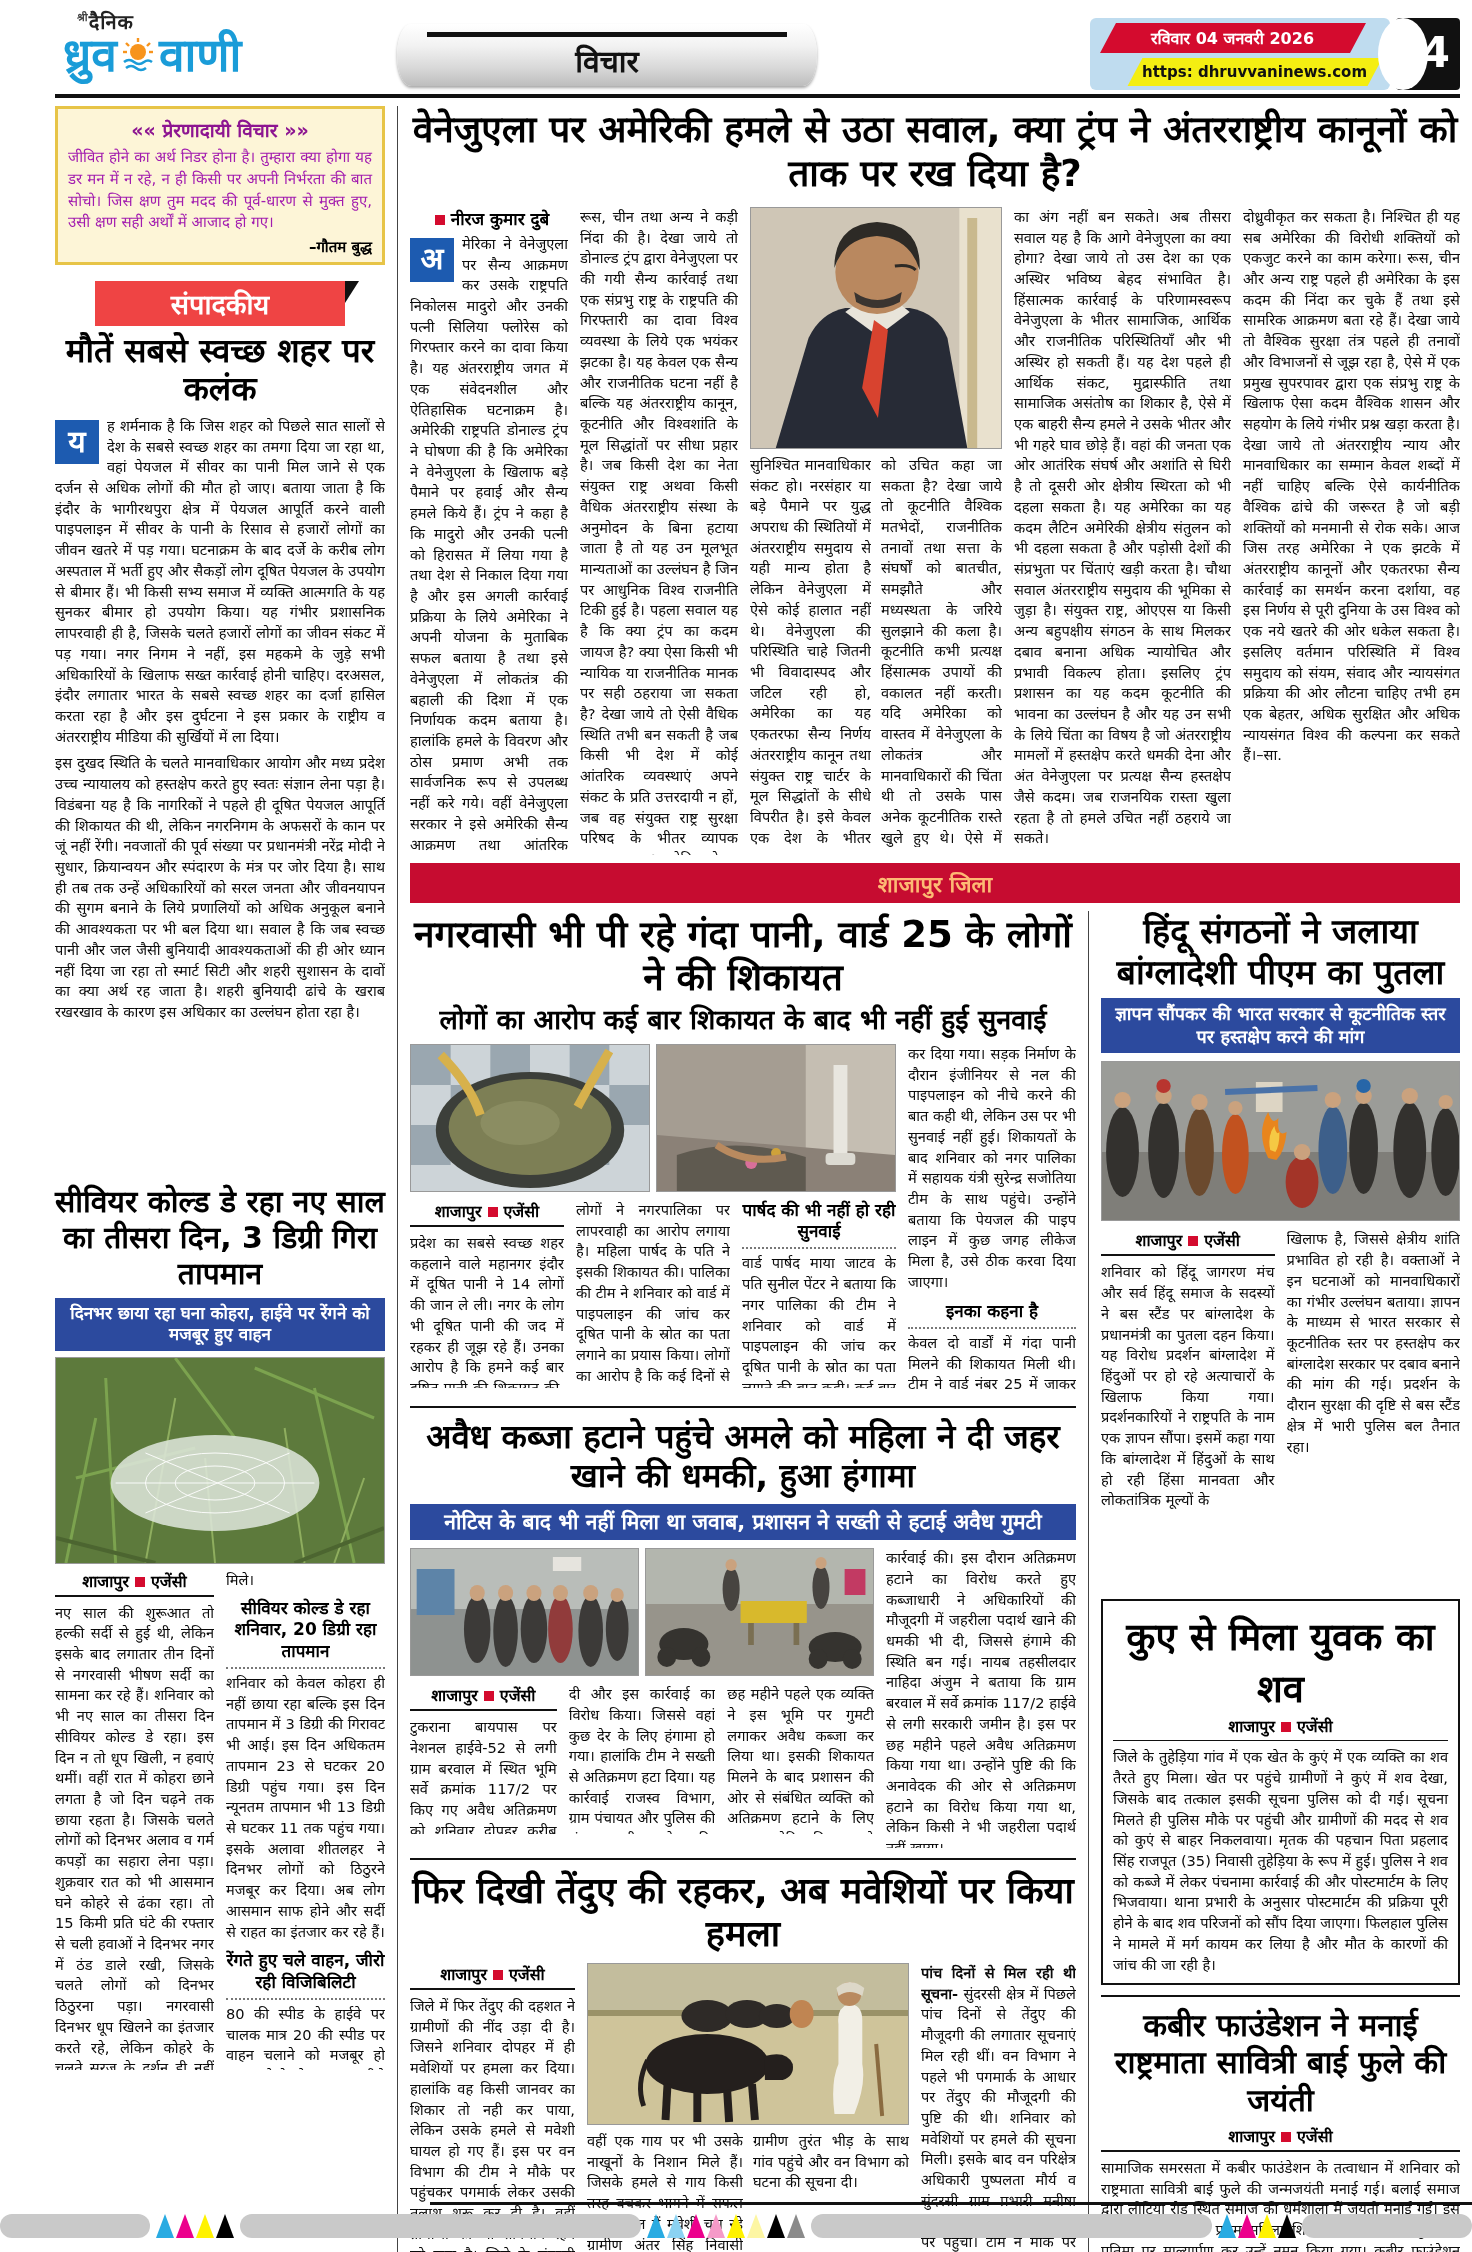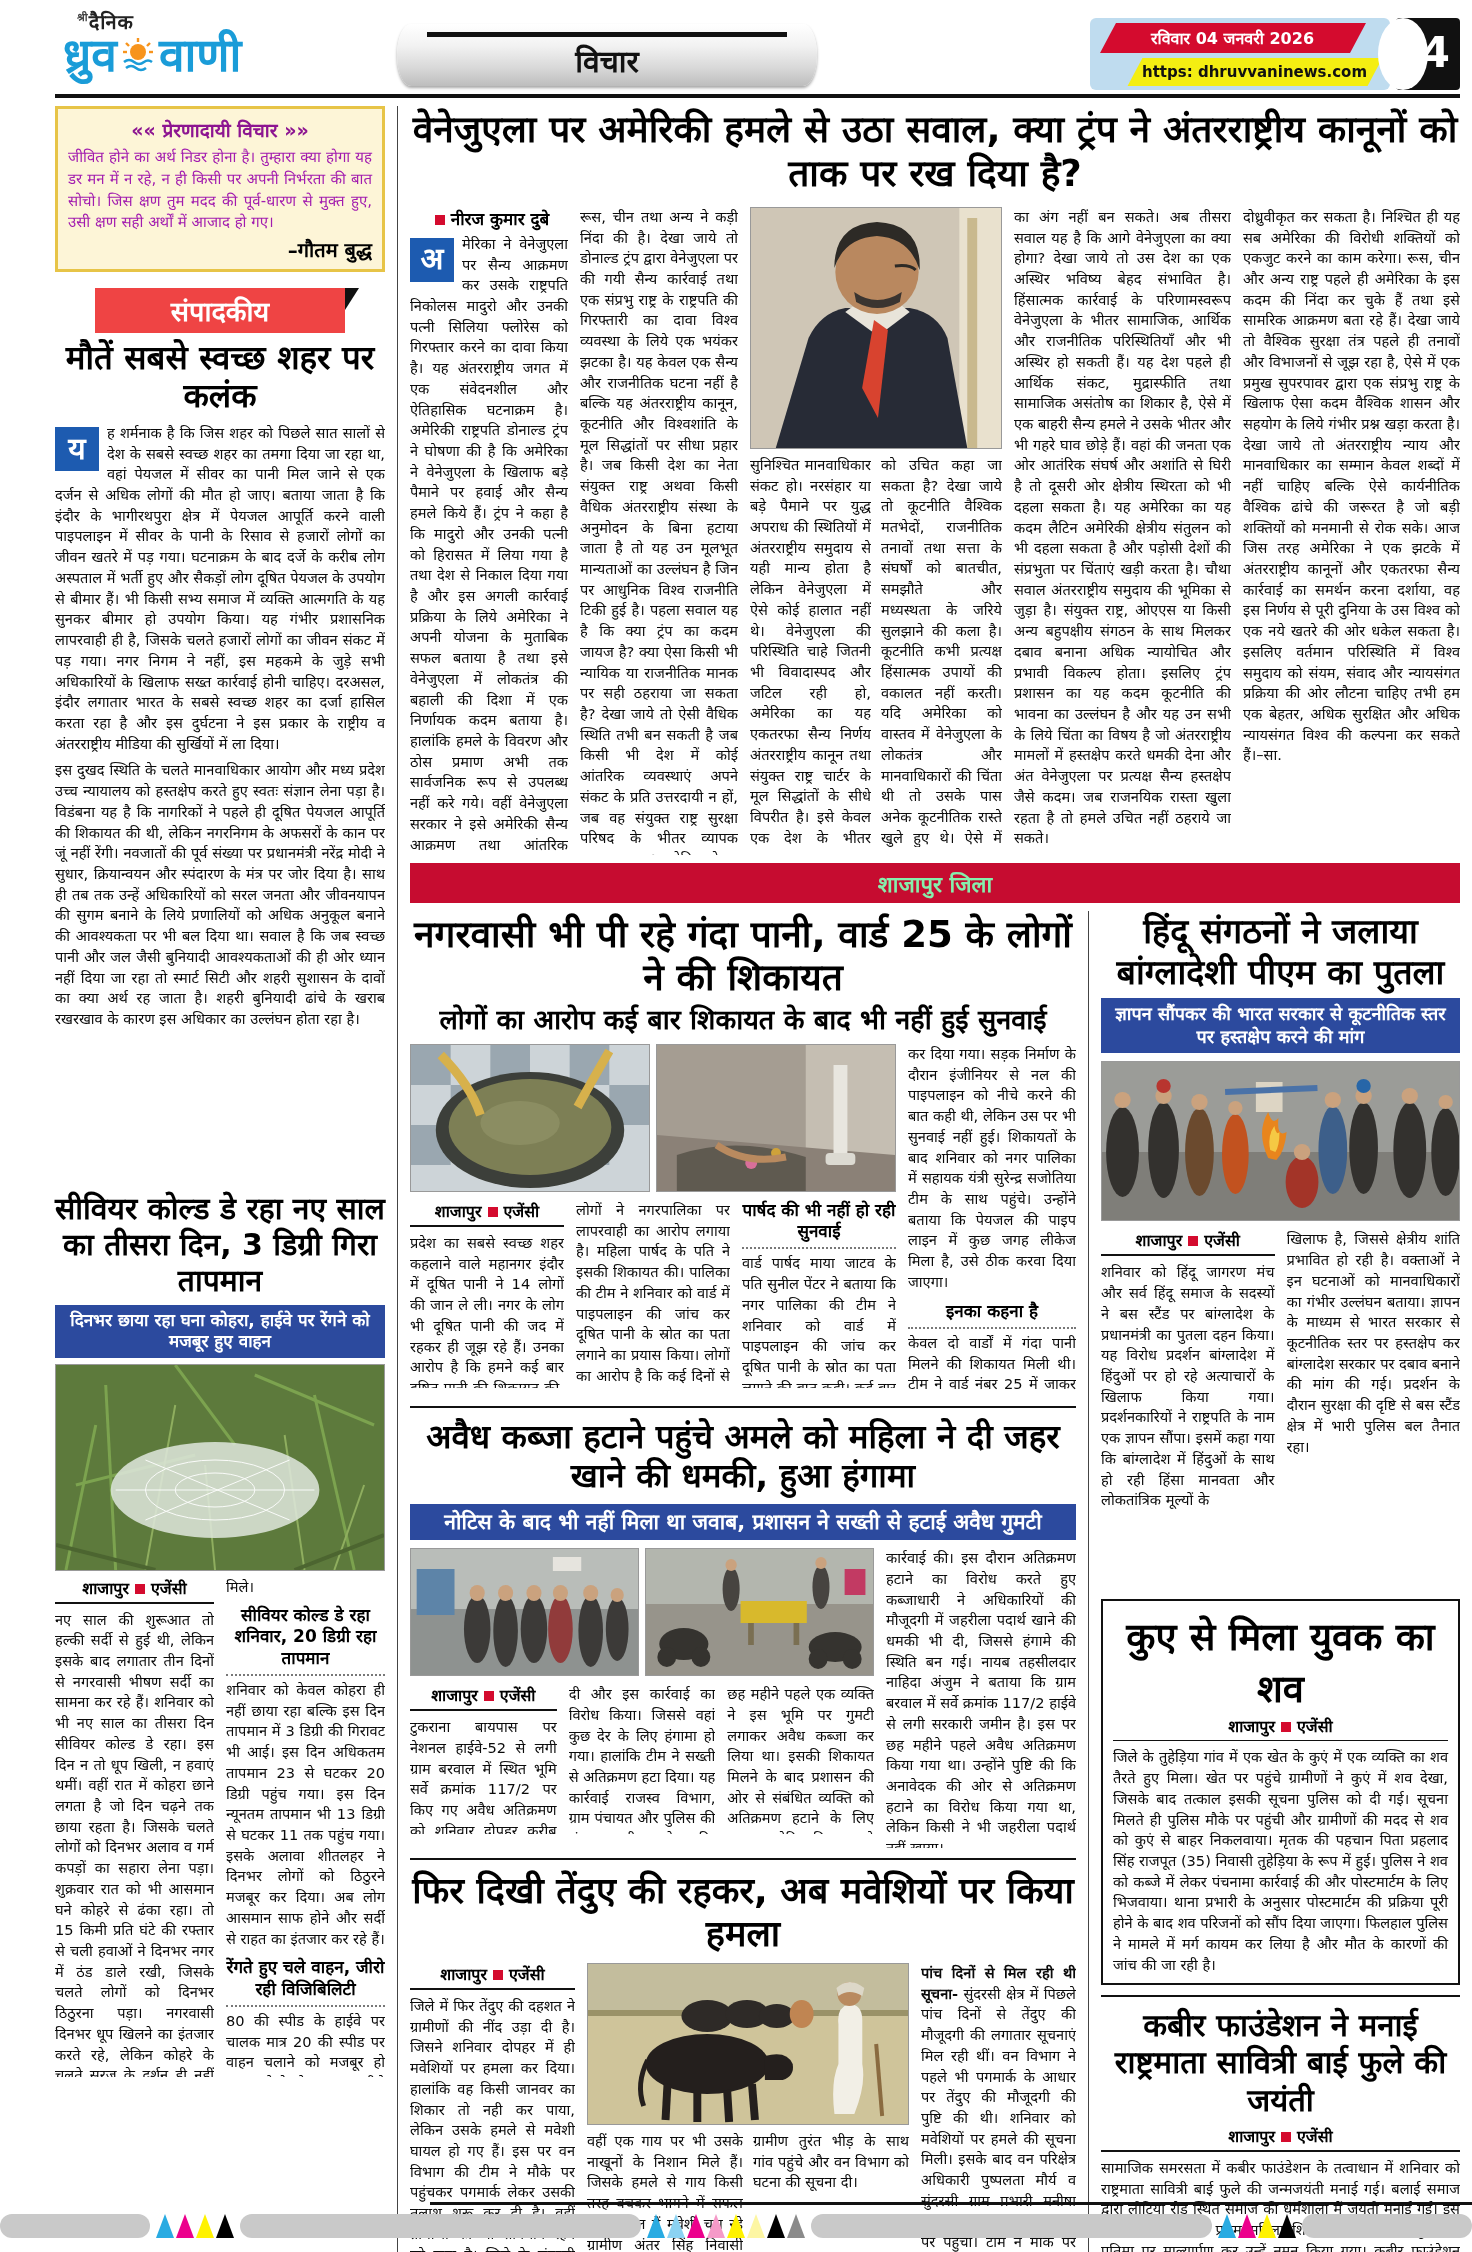--- a/index.html
+++ b/index.html
@@ -31,21 +31,21 @@
 
   
   .content { display:flex; gap:12px; margin-top:8px; }
   .left-col { width:330px; flex:none; }
   .right-area { flex:1; border-left:1px solid #444; padding-left:12px; min-width:0; }
 
   
   .quote-box { border:3px solid #e7c447; background:#fdf5d7; padding:8px 10px 6px; margin-bottom:10px; }
   .quote-title { text-align:center; color:#8d1591; font-weight:bold; font-size:19px; margin-bottom:4px; }
   .quote-text { font-size:15px; text-align:justify; line-height:1.45; color:#a21caf; }
-  .quote-author { text-align:right; font-weight:bold; font-size:20px; margin-top:2px; }
+  .quote-author { text-align:right; font-weight:bold; font-size:15px; margin-top:2px; }
 
   
   .ed-banner { width:250px; margin:6px auto 4px; background:#ef4444; color:#fff; text-align:center;
     font-size:27px; font-weight:bold; padding:4px 0; position:relative; }
   .ed-banner:after { content:""; position:absolute; right:-14px; top:0; border-top:22px solid #111; border-right:14px solid transparent; }
   .ed-headline { font-size:33px; font-weight:bold; text-align:center; line-height:1.15; margin:6px 0 8px; color:#000; }
   .dropcap { float:left; width:44px; height:44px; background:#1d5bb0; color:#fff; font-size:30px; font-weight:bold;
     display:flex; align-items:center; justify-content:center; margin:4px 8px 2px 0; }
   .ed-body { font-size:14.6px; line-height:1.42; text-align:justify; color:#0a0a0a; }
   .ed-body p { margin-bottom:6px; }
@@ -68,21 +68,21 @@
   .v-col { overflow:hidden; }
   .v-c1 { width:158px; flex:none; }
   .v-c2 { width:158px; flex:none; }
   .v-photo-blk { width:252px; flex:none; }
   .v-c5 { flex:1; }
   .v-c6 { flex:1; }
   .photo-frame { border:1px solid #999; background:#cfc8bb; }
   .v-photo-sub { display:flex; gap:10px; margin-top:6px; height:392px; overflow:hidden; }
   .v-photo-sub > div { flex:1; overflow:hidden; }
 
-  .band-red { background:#c60c30; color:#86efac; font-weight:bold; font-size:22px; text-align:center; padding:5px 0; margin:8px 0; }
+  .band-red { background:#c60c30; color:#fdba74; font-weight:bold; font-size:22px; text-align:center; padding:5px 0; margin:8px 0; }
 
   .mid-grid { display:flex; gap:12px; }
   .mid-left { flex:1; min-width:0; }
   .mid-right { width:372px; flex:none; border-left:1px solid #444; padding-left:12px; }
 
   .big-head { font-size:37px; font-weight:bold; text-align:center; line-height:1.18; margin:2px 0 8px; }
   .water-flex { display:flex; gap:12px; height:352px; overflow:hidden; }
   .water-left { flex:1; min-width:0; }
   .water-right { width:168px; flex:none; overflow:hidden; }
   .water-photos { display:flex; gap:6px; height:148px; margin-bottom:8px; }

